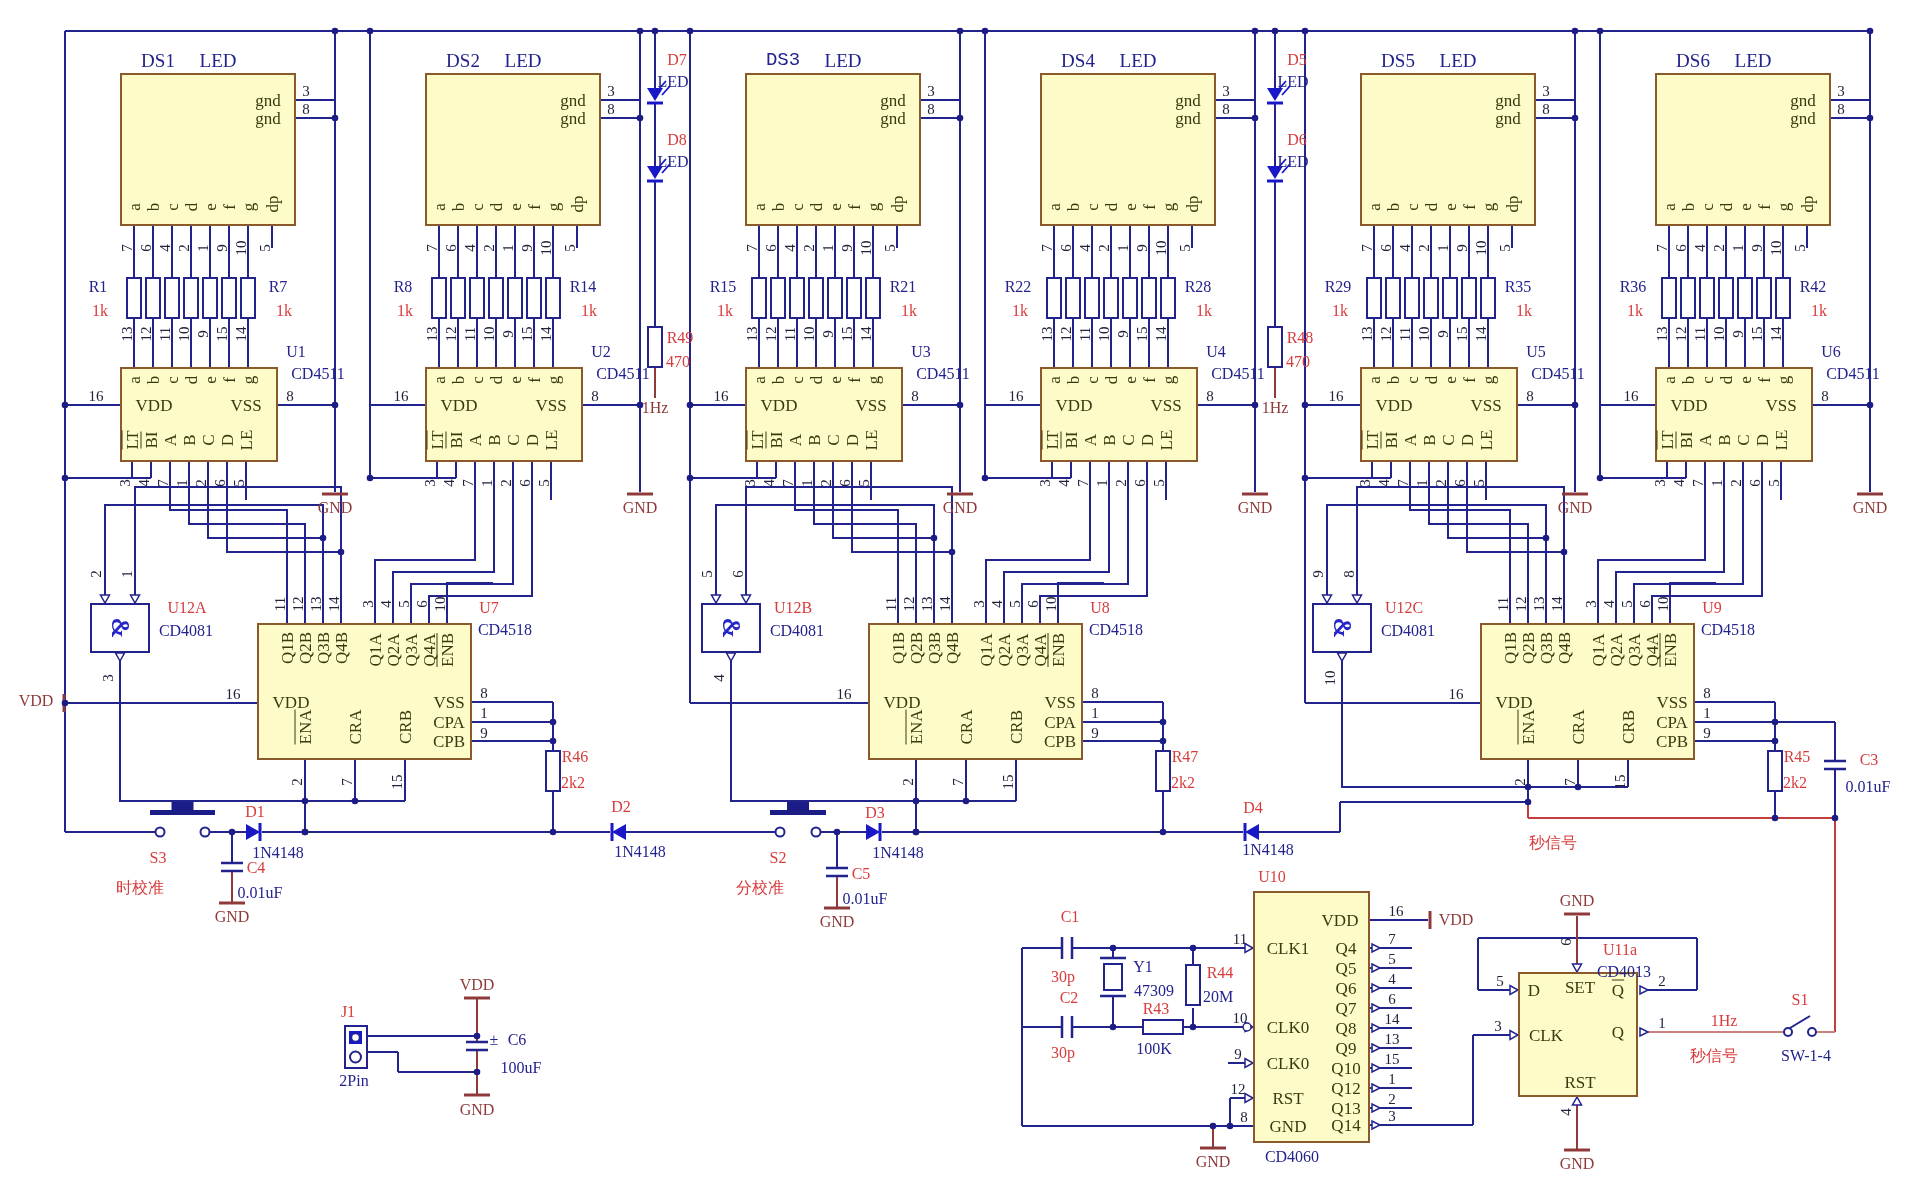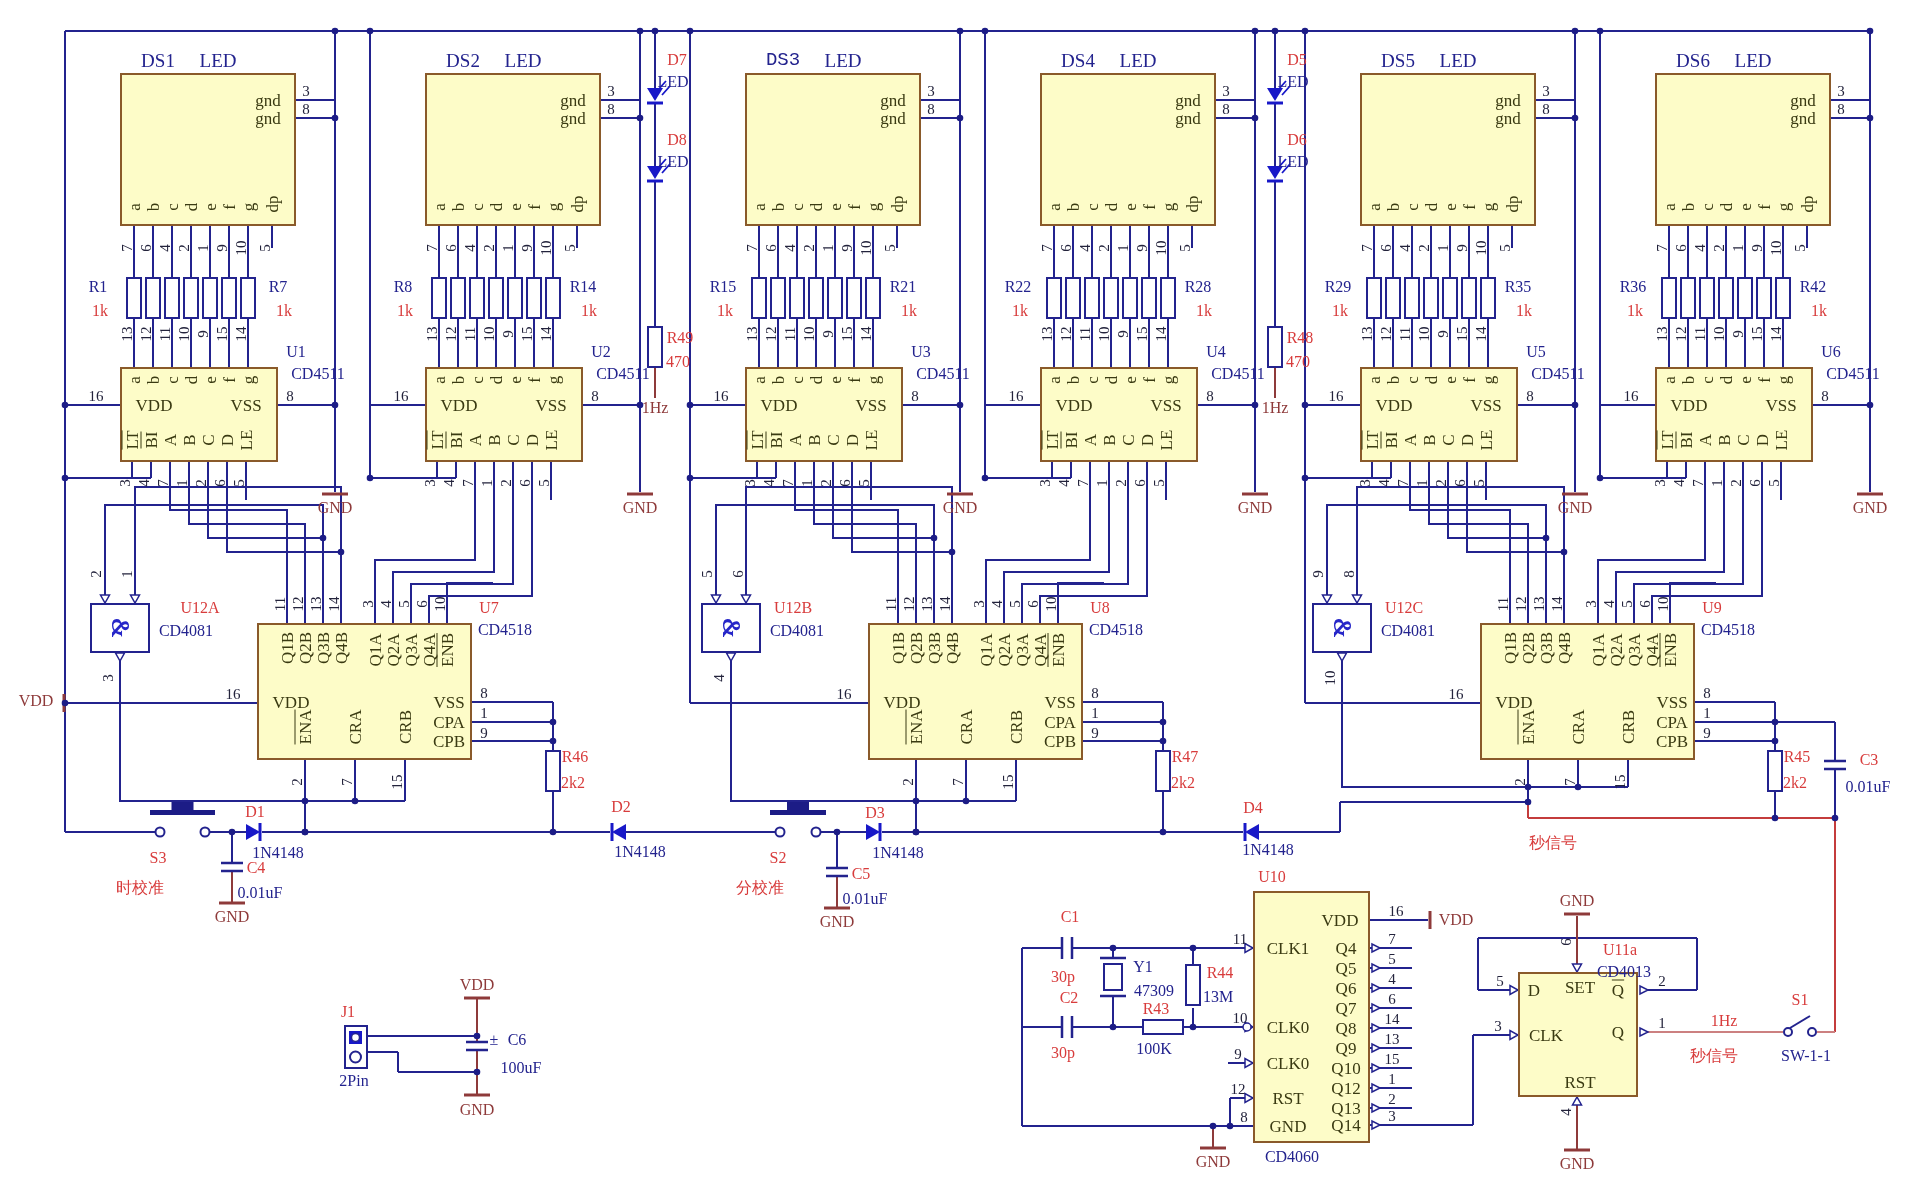--- a/index.html
+++ b/index.html
@@ -672,21 +672,21 @@
       <span class="lbl red" style="left: 680px; top: 338px;">R49</span>
       <span class="lbl red" style="left: 678px; top: 362px;">470</span>
       <span class="lbl maroon" style="left: 655px; top: 408px;">1Hz</span>
       <span class="lbl red" style="left: 1297px; top: 60px;">D5</span>
       <span class="lbl navy" style="left: 1293px; top: 82px;">LED</span>
       <span class="lbl red" style="left: 1297px; top: 140px;">D6</span>
       <span class="lbl navy" style="left: 1293px; top: 162px;">LED</span>
       <span class="lbl red" style="left: 1300px; top: 338px;">R48</span>
       <span class="lbl red" style="left: 1298px; top: 362px;">470</span>
       <span class="lbl maroon" style="left: 1275px; top: 408px;">1Hz</span>
-      <span class="lbl red" style="left: 200px; top: 608px; text-align: right;">U12A</span>
+      <span class="lbl red" style="left: 187px; top: 608px; text-align: right;">U12A</span>
       <span class="lbl navy" style="left: 186px; top: 631px;">CD4081</span>
       <span class="lbl red" style="left: 489px; top: 608px;">U7</span>
       <span class="lbl navy" style="left: 505px; top: 630px;">CD4518</span>
       <span class="lbl dk v" style="left: 96px; top: 574px;">2</span>
       <span class="lbl dk v" style="left: 127px; top: 574px;">1</span>
       <span class="lbl dk v" style="left: 108px; top: 678px;">3</span>
       <span class="lbl chipt v" style="left: 287px; top: 648px;">Q1B</span>
       <span class="lbl dk v" style="left: 280px; top: 604px;">11</span>
       <span class="lbl chipt v" style="left: 305px; top: 648px;">Q2B</span>
       <span class="lbl dk v" style="left: 298px; top: 604px;">12</span>
@@ -833,21 +833,21 @@
       <span class="lbl navy" style="left: 521px; top: 1068px;">100uF</span>
       <span class="lbl red" style="left: 1272px; top: 877px;">U10</span>
       <span class="lbl navy" style="left: 1292px; top: 1157px;">CD4060</span>
       <span class="lbl red" style="left: 1070px; top: 917px;">C1</span>
       <span class="lbl red" style="left: 1063px; top: 977px;">30p</span>
       <span class="lbl red" style="left: 1069px; top: 998px;">C2</span>
       <span class="lbl red" style="left: 1063px; top: 1053px;">30p</span>
       <span class="lbl navy" style="left: 1143px; top: 967px;">Y1</span>
       <span class="lbl navy" style="left: 1154px; top: 991px;">47309</span>
       <span class="lbl red" style="left: 1220px; top: 973px;">R44</span>
-      <span class="lbl navy" style="left: 1218px; top: 997px;">13M</span>
+      <span class="lbl navy" style="left: 1218px; top: 997px;">20M</span>
       <span class="lbl red" style="left: 1156px; top: 1009px;">R43</span>
       <span class="lbl navy" style="left: 1154px; top: 1049px;">100K</span>
       <span class="lbl maroon" style="left: 1213px; top: 1162px;">GND</span>
       <span class="lbl maroon" style="left: 1456px; top: 920px;">VDD</span>
       <span class="lbl chipt" style="left: 1340px; top: 920px;">VDD</span>
       <span class="lbl dk" style="left: 1396px; top: 911px;">16</span>
       <span class="lbl chipt" style="left: 1288px; top: 948px;">CLK1</span>
       <span class="lbl dk" style="left: 1240px; top: 939px;">11</span>
       <span class="lbl chipt" style="left: 1288px; top: 1027px;">CLK0</span>
       <span class="lbl dk" style="left: 1240px; top: 1018px;">10</span>
@@ -889,15 +889,15 @@
       <span class="lbl dk v" style="left: 1566px; top: 1112px;">4</span>
       <span class="lbl chipt ov" style="left: 1618px; top: 990px;">Q</span>
       <span class="lbl dk" style="left: 1662px; top: 981px;">2</span>
       <span class="lbl chipt" style="left: 1618px; top: 1032px;">Q</span>
       <span class="lbl dk" style="left: 1662px; top: 1023px;">1</span>
       <span class="lbl maroon" style="left: 1577px; top: 901px;">GND</span>
       <span class="lbl maroon" style="left: 1577px; top: 1164px;">GND</span>
       <span class="lbl red" style="left: 1724px; top: 1021px;">1Hz</span>
       <span class="lbl red" style="left: 1714px; top: 1056px;">秒信号</span>
       <span class="lbl red" style="left: 1800px; top: 1000px;">S1</span>
-      <span class="lbl navy" style="left: 1806px; top: 1056px;">SW-1-1</span>
+      <span class="lbl navy" style="left: 1806px; top: 1056px;">SW-1-4</span>
     </div>
 </div>
 
 </body></html>

